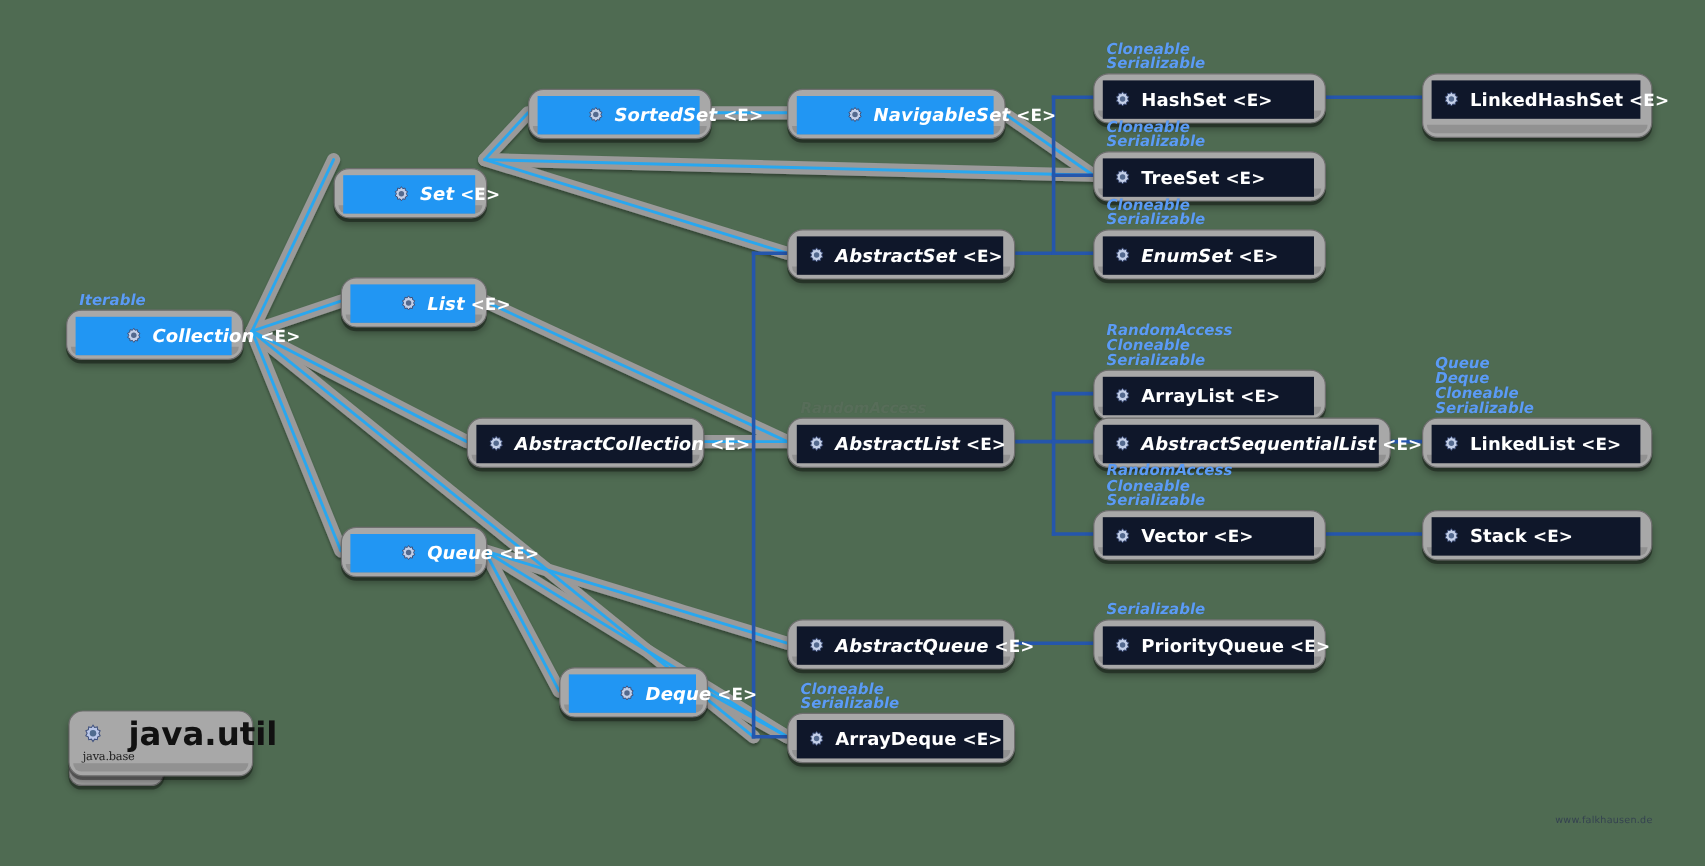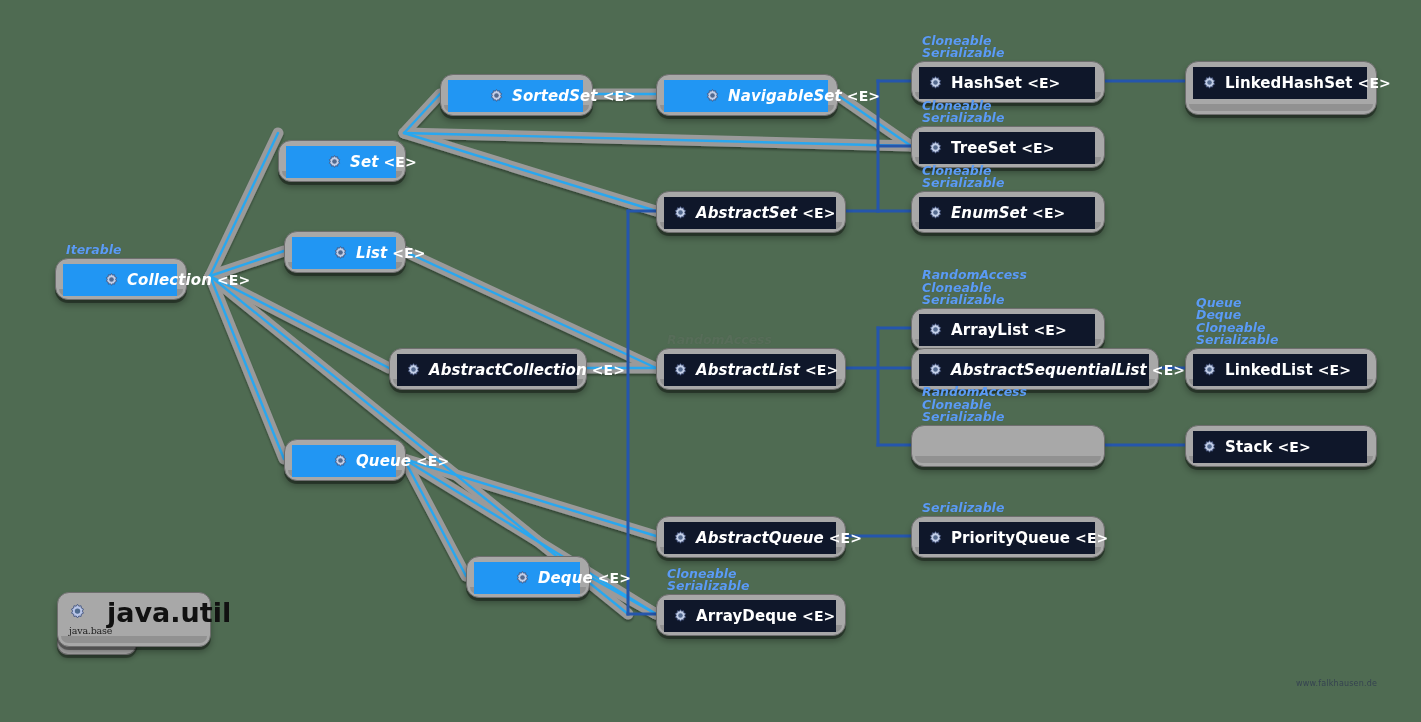--- a/index.html
+++ b/index.html
@@ -203,21 +203,21 @@
 
       <path d="M1157,368 L1185,368"></path>
 
       <path d="M1103,445 L1185,445"></path>
 
       <path d="M844,536 L911,536"></path>
     </g>
   </svg>
 
   <div id="nodes">
-      <div class="node" style="left: 55px; top: 258px; width: 130px; height: 40px;">
+      <div class="node" style="left: 55px; top: 258px; width: 146px; height: 40px;">
         <div class="tags" style="left:11px;top:-13.6px">
           <div>Iterable<span class="gen"><t></t></span></div>
         </div>
         <div class="tray"></div>
         <div class="plate iface">
           <svg class="gear" viewBox="0 0 24 24">
   <path fill="#c3cfe8" stroke="#3a4a74" stroke-width="1.1" d="M12 2.2l1.6 2.3 2.8-.6.3 2.8 2.5 1.2-1.3 2.6 1.3 2.6-2.5 1.2-.3 2.8-2.8-.6L12 18.8l-1.6-2.3-2.8.6-.3-2.8-2.5-1.2 1.3-2.6-1.3-2.6 2.5-1.2.3-2.8 2.8.6z"></path>
   <circle cx="12" cy="10.5" r="3.2" fill="#53698e"></circle>
 </svg>
           <span class="label ital"><span>Collection</span><span class="gen"> <span>&lt;E&gt;</span></span></span>
@@ -393,20 +393,27 @@
           <span class="label ital"><span>AbstractSequentialList</span><span class="gen"> <span>&lt;E&gt;</span></span></span>
         </div>
       </div>
       <div class="node" style="left: 911px; top: 425px; width: 192px; height: 40px;">
         <div class="tags" style="left:11px;top:-38.8px">
           <div>RandomAccess</div>
           <div>Cloneable</div>
           <div>Serializable</div>
         </div>
         <div class="tray"></div>
+        <div class="plate cls">
+          <svg class="gear" viewBox="0 0 24 24">
+  <path fill="#c3cfe8" stroke="#3a4a74" stroke-width="1.1" d="M12 2.2l1.6 2.3 2.8-.6.3 2.8 2.5 1.2-1.3 2.6 1.3 2.6-2.5 1.2-.3 2.8-2.8-.6L12 18.8l-1.6-2.3-2.8.6-.3-2.8-2.5-1.2 1.3-2.6-1.3-2.6 2.5-1.2.3-2.8 2.8.6z"></path>
+  <circle cx="12" cy="10.5" r="3.2" fill="#53698e"></circle>
+</svg>
+          <span class="label"><span>Vector</span><span class="gen"> <span>&lt;E&gt;</span></span></span>
+        </div>
       </div>
       <div class="node" style="left: 911px; top: 516px; width: 192px; height: 40px;">
         <div class="tags" style="left:11px;top:-13.6px">
           <div>Serializable</div>
         </div>
         <div class="tray"></div>
         <div class="plate cls">
           <svg class="gear" viewBox="0 0 24 24">
   <path fill="#c3cfe8" stroke="#3a4a74" stroke-width="1.1" d="M12 2.2l1.6 2.3 2.8-.6.3 2.8 2.5 1.2-1.3 2.6 1.3 2.6-2.5 1.2-.3 2.8-2.8-.6L12 18.8l-1.6-2.3-2.8.6-.3-2.8-2.5-1.2 1.3-2.6-1.3-2.6 2.5-1.2.3-2.8 2.8.6z"></path>
   <circle cx="12" cy="10.5" r="3.2" fill="#53698e"></circle>

